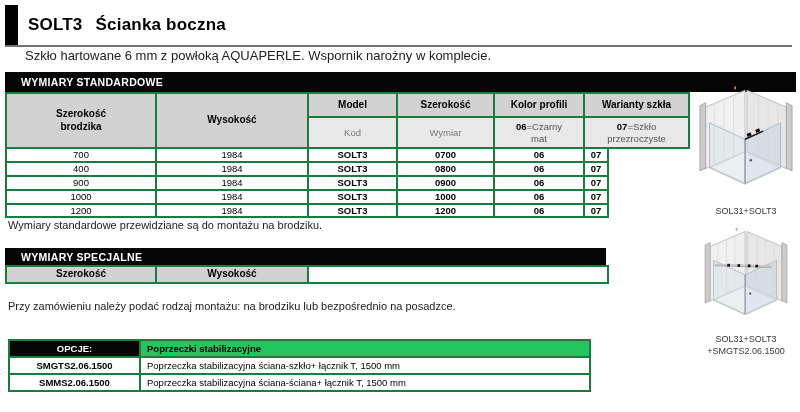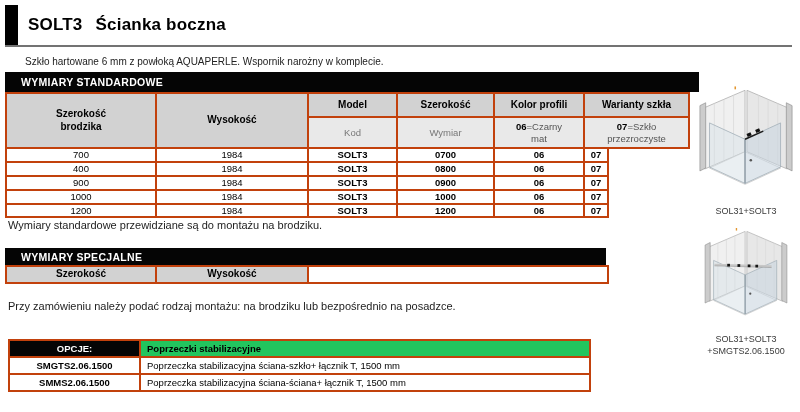--- a/index.html
+++ b/index.html
@@ -7,29 +7,29 @@
   .page {
     position:relative; width:800px; height:412px; background:#fff;
     font-family:"Liberation Sans","DejaVu Sans",sans-serif; color:#000; overflow:hidden;
   }
   
   .title-wrap { position:absolute; left:5px; top:4px; width:787px; height:43px;
     border-bottom:2px solid #737373; display:flex; align-items:center; }
   .title-bar { width:13px; height:40px; background:#000; flex:none; }
   .title-text { font-size:17px; font-weight:bold; padding-left:10px; letter-spacing:.2px; white-space:nowrap; }
   .title-text .model { margin-right:13px; }
-  .subtitle { position:absolute; left:25px; top:56px; font-size:10px; color:#222; }
+  .subtitle { position:absolute; left:25px; top:48px; font-size:13px; color:#222; }
   
   .secbar { position:absolute; background:#050505; color:#fff; font-weight:bold;
     font-size:10.5px; display:flex; align-items:center; padding-left:16px; letter-spacing:.3px; }
-  #bar1 { left:5px; top:72px; width:694px; height:20px; }
+  #bar1 { left:5px; top:72px; width:791px; height:20px; }
   #bar2 { left:5px; top:248px; width:601px; height:17px; }
   
   table.tbl { position:absolute; border-collapse:collapse; table-layout:fixed; }
-  .tbl th, .tbl td { border:2px solid #c2410c; text-align:center; vertical-align:middle;
+  .tbl th, .tbl td { border:2px solid #15803d; text-align:center; vertical-align:middle;
     font-size:9.5px; line-height:1.25; padding:0; overflow:hidden; }
   .tbl th { background:#d2d2d2; font-size:10px; font-weight:bold; }
   td.sub { background:#e9e9e9; color:#777; }
   td.sub .code { color:#000; font-weight:bold; }
   td.sub .rest { color:#555; }
   .blk { display:block; }
   td.ghost { border:none; background:transparent; }
   td.empty { background:#fff; }
   .b { font-weight:bold; }
   #tbl1 { left:5px; top:92px; width:683px; }

